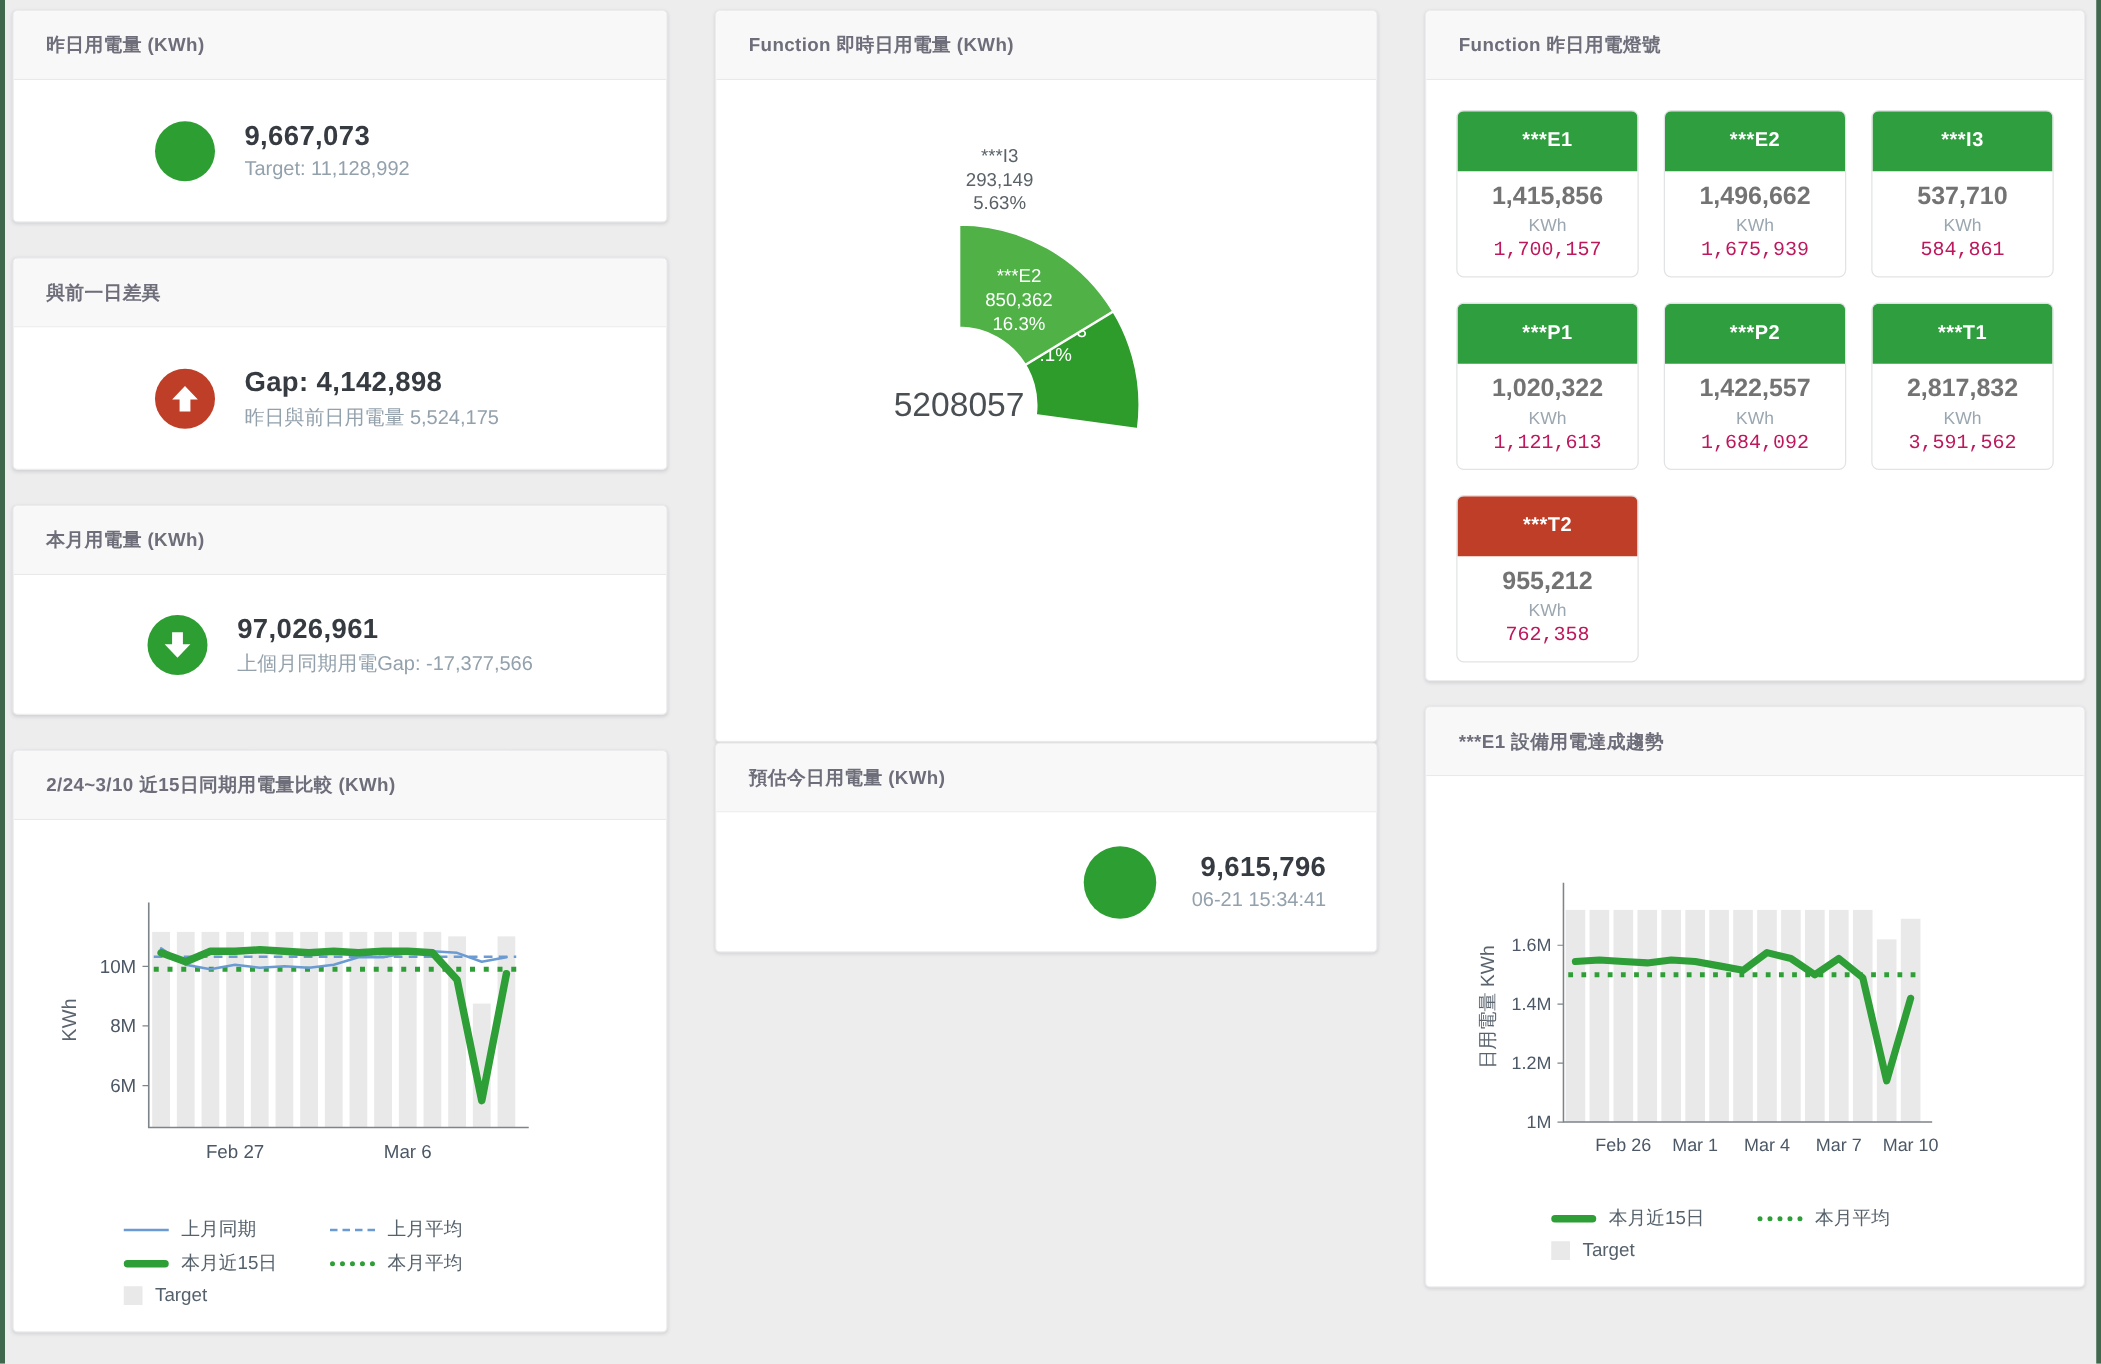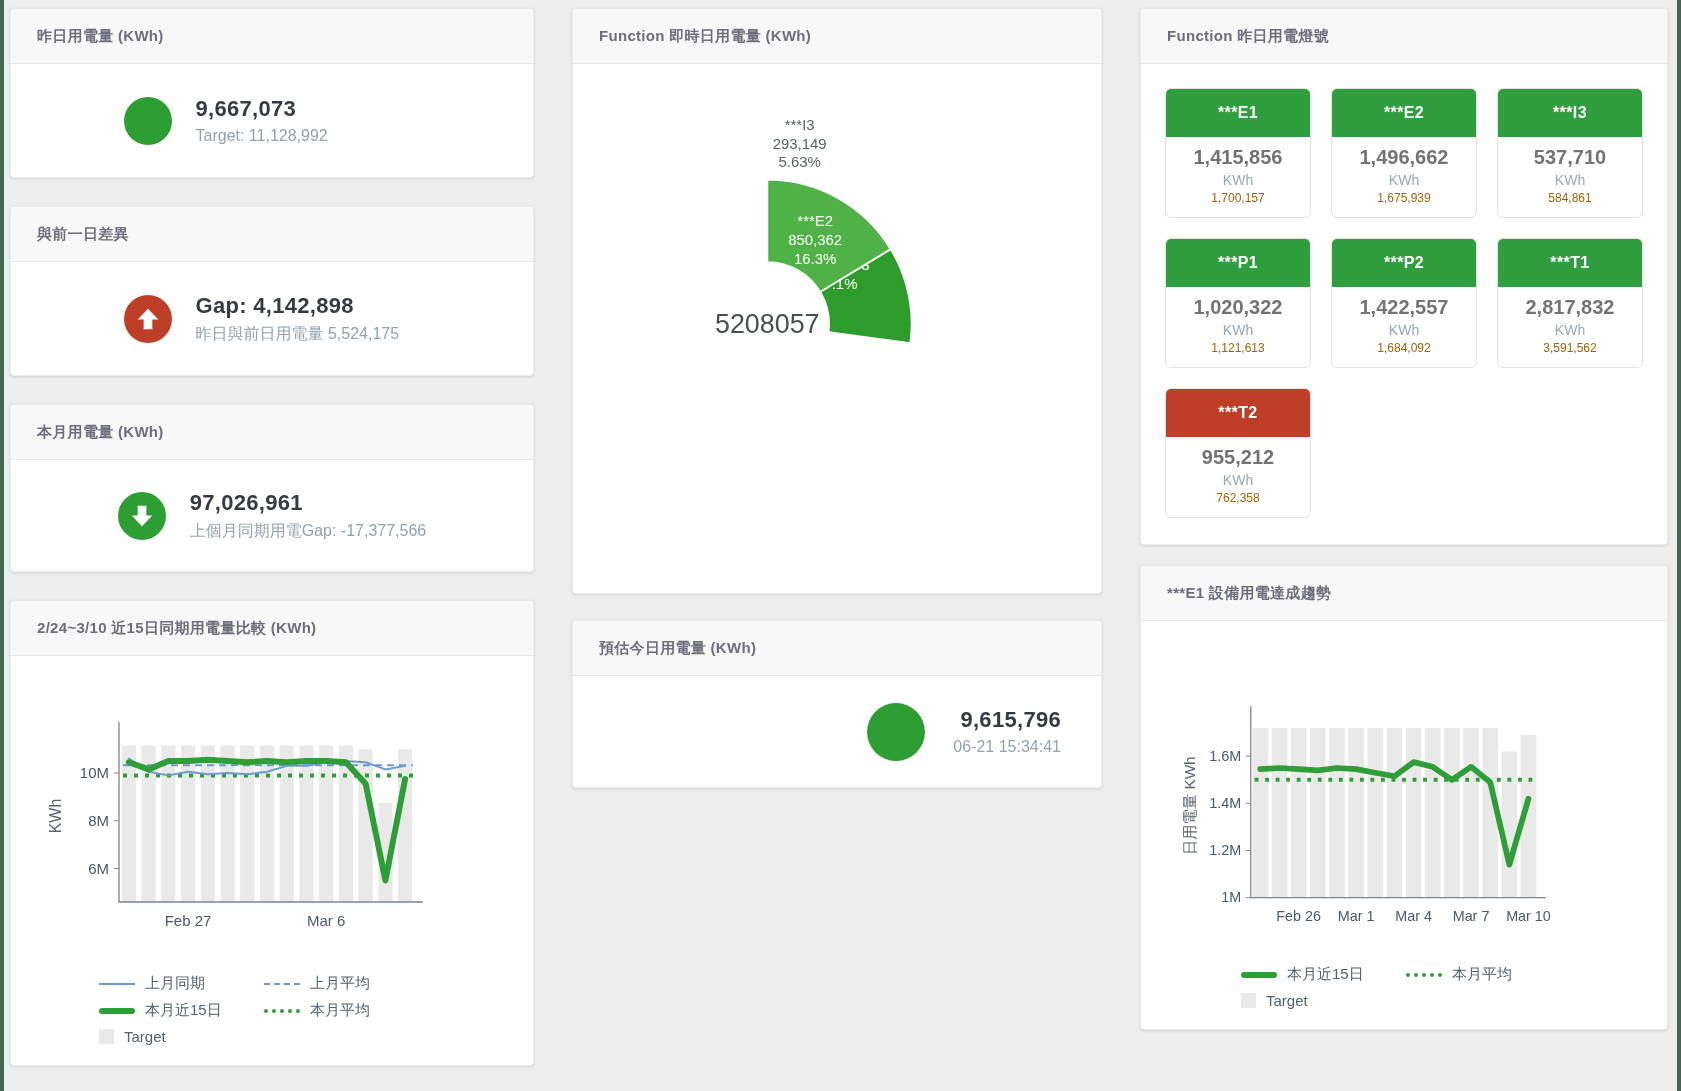--- a/index.html
+++ b/index.html
@@ -10,21 +10,21 @@
     overflow: hidden;
     font-family: "Liberation Sans", sans-serif;
   }
   .edge { position:absolute; top:0; bottom:0; width:4px; z-index:5; }
   .edge.left { left:0; }
   .edge.right { right:0; }
 
   .board { position:absolute; left:10px; top:8px; display:flex; gap:38px; }
   .col { display:flex; flex-direction:column; }
   .col1 { width:524px; gap:28px; }
-  .col2 { width:530px; gap:26px; }
+  .col2 { width:530px; }
   .col3 { width:528px; gap:20px; }
 
   .card {
     background:#fff;
     border:1px solid #ececee;
     border-radius:4px;
     box-shadow:0 1px 3px rgba(80,84,90,.18);
   }
   .card-header {
     height:55px;
@@ -75,21 +75,21 @@
   .tiles {
     padding:24px 24px;
     display:grid; grid-template-columns:repeat(3,1fr); gap:20px;
   }
   .tile { border:1px solid #e2e3e4; border-radius:6px; overflow:hidden; text-align:center; background:#fff; }
   .tile-head { height:48px; display:flex; align-items:center; justify-content:center;
     color:#fff; font-size:16px; font-weight:bold; letter-spacing:.4px; }
   .tile-body { padding:9px 4px 12px; }
   .tile-value { font-size:20px; font-weight:bold; color:#737373; }
   .tile-unit { font-size:14px; color:#9aa7b0; margin-top:3px; }
-  .tile-target { font-size:12px; color:#a16207; margin-top:3px; }
+  .tile-target { font-size:16px; color:#be185d; margin-top:3px;font-family:Liberation Mono, monospace; }
 
   .donut-wrap { height:calc(100% - 55px); display:flex; align-items:center; }
 </style>
 </head>
 <body>
 
 <div class="edge left" style="background: rgb(63, 104, 76);"></div>
 <div class="edge right" style="background: rgb(63, 104, 76);"></div>
 
 <div class="board">

